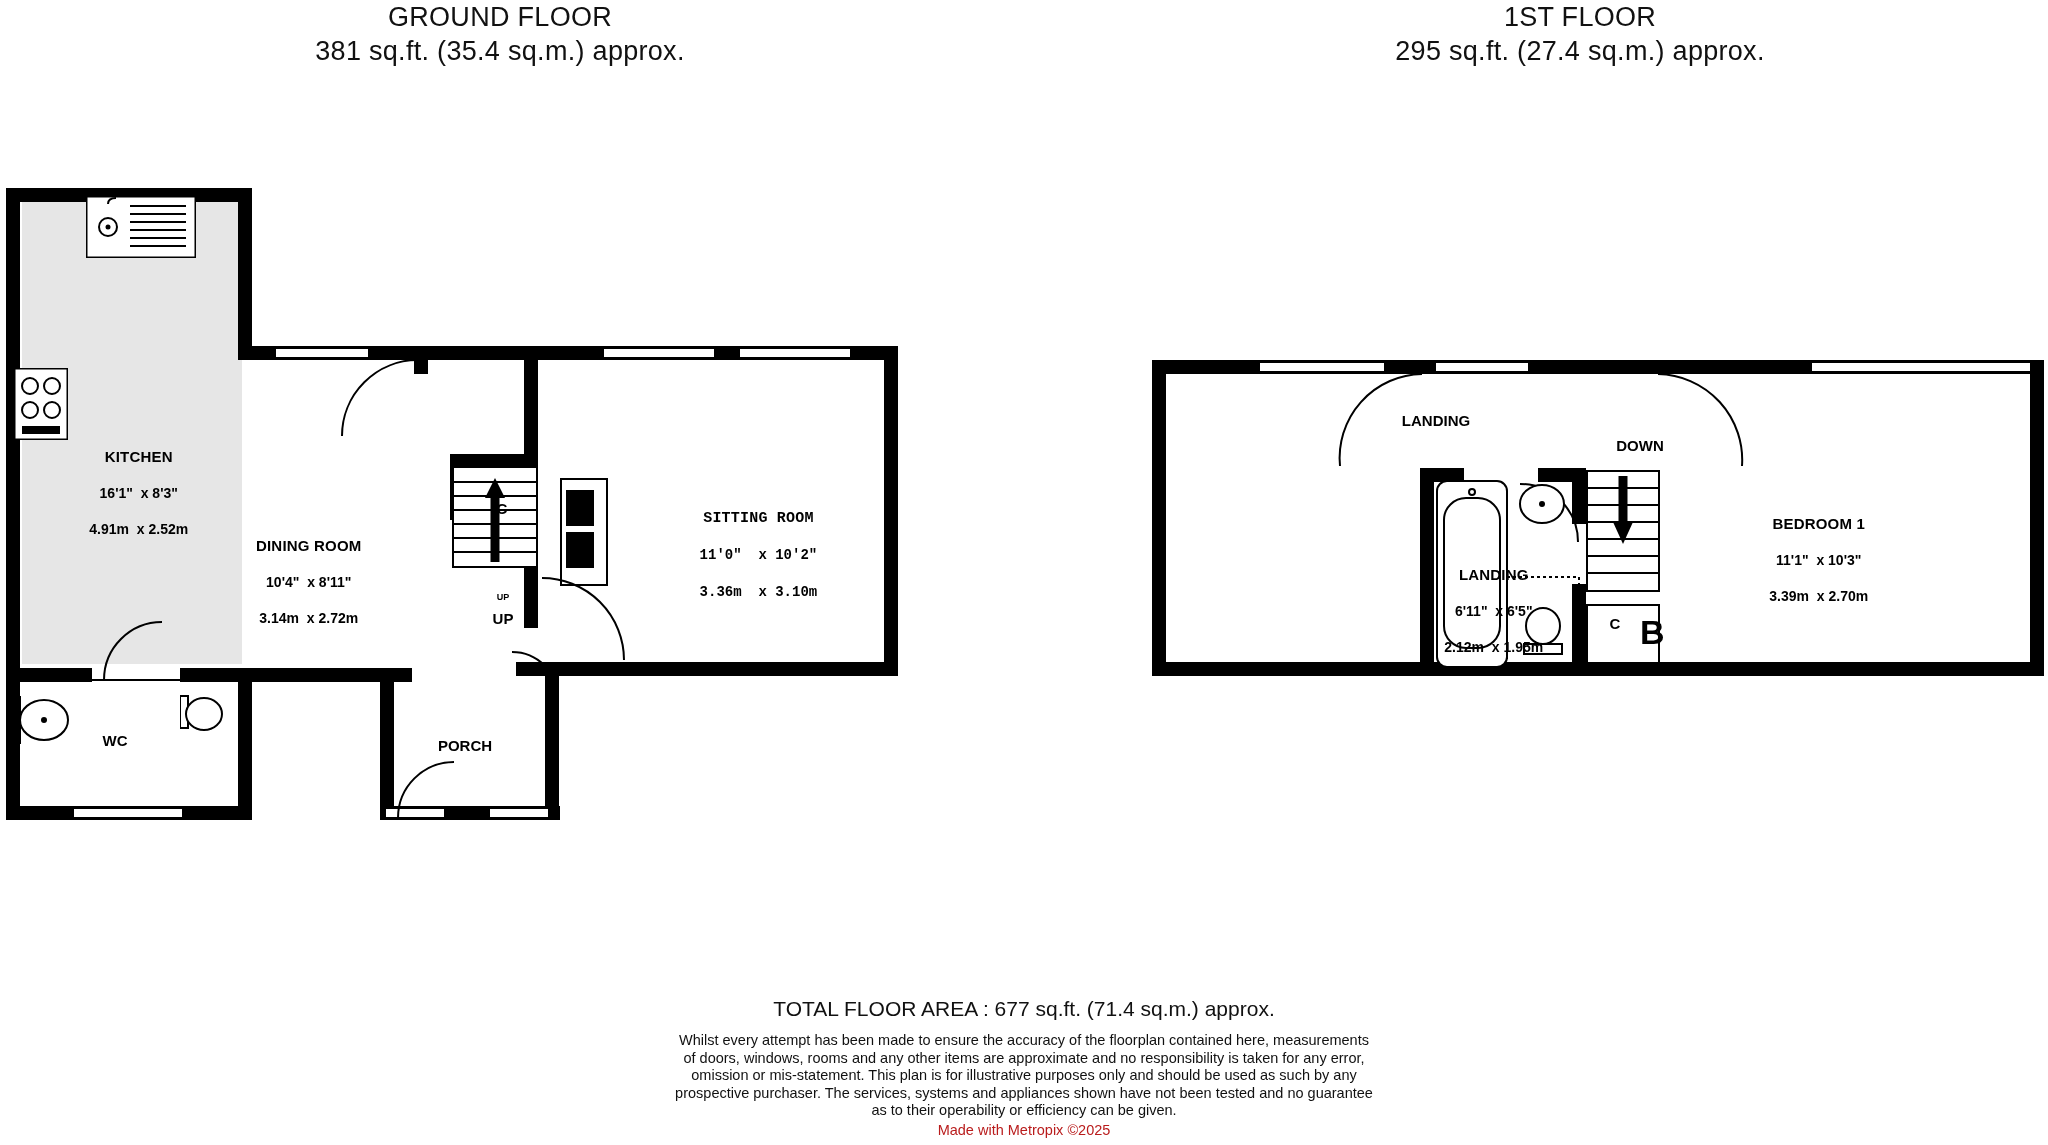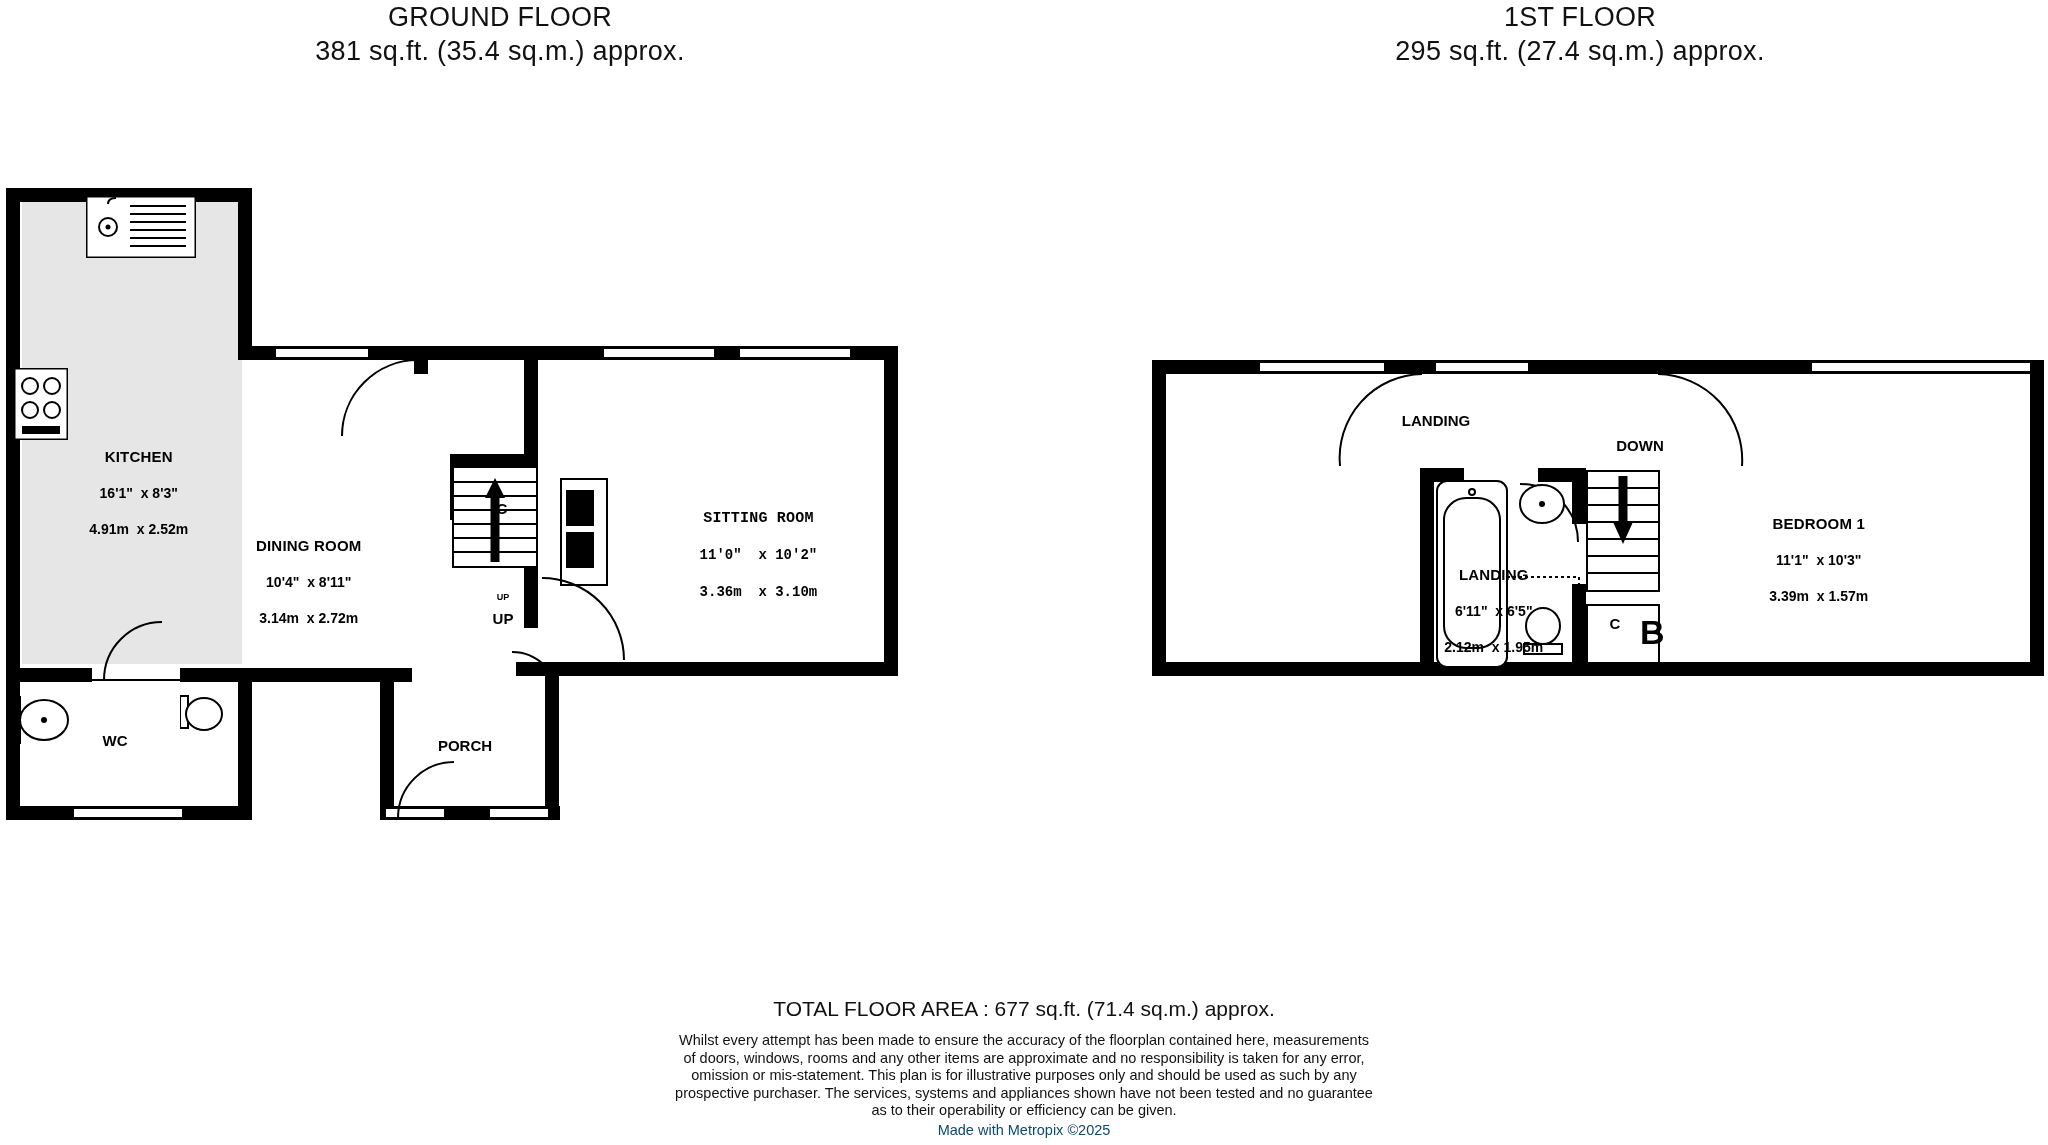--- a/index.html
+++ b/index.html
@@ -100,21 +100,21 @@
     line-height: 17.6px;
     color: #111;
     white-space: pre-line;
   }
   #made-with {
     position: absolute;
     left: 0; top: 1122px;
     width: 2048px;
     text-align: center;
     font-size: 14.5px;
-    color: #0c4a6e;
+    color: #b91c1c;
   }
   svg { display: block; }
 </style>
 </head>
 <body>
 
 <div class="stage">
 
   <div class="floor-title" id="ground-title">GROUND FLOOR
 381 sq.ft. (35.4 sq.m.) approx.</div>
@@ -365,21 +365,21 @@
 
   <div class="room-label" style="left:1370px; top:548px; width:230px;">
     <span>LANDING</span><br>
     <span class="dim">6'11"  x 6'5"</span><br>
     <span class="dim">2.12m  x 1.95m</span>
   </div>
 
   <div class="room-label" style="left:1685px; top:497px; width:250px;">
     <span>BEDROOM 1</span><br>
     <span class="dim">11'1"  x 10'3"</span><br>
-    <span class="dim">3.39m  x 1.57m</span>
+    <span class="dim">3.39m  x 2.70m</span>
   </div>
 
   <div class="mini-label" style="left:1356px; top:412px; width:160px;">LANDING</div>
   <div class="mini-label" style="left:1580px; top:437px; width:120px;">DOWN</div>
   <div class="mini-label" style="left:1605px; top:615px; width:20px;">C</div>
   <div class="big-b" style="left:1640px; top:615px;">B</div>
 
   <div id="total-area">TOTAL FLOOR AREA : 677 sq.ft. (71.4 sq.m.) approx.</div>
   <div id="disclaimer">Whilst every attempt has been made to ensure the accuracy of the floorplan contained here, measurements
 of doors, windows, rooms and any other items are approximate and no responsibility is taken for any error,

